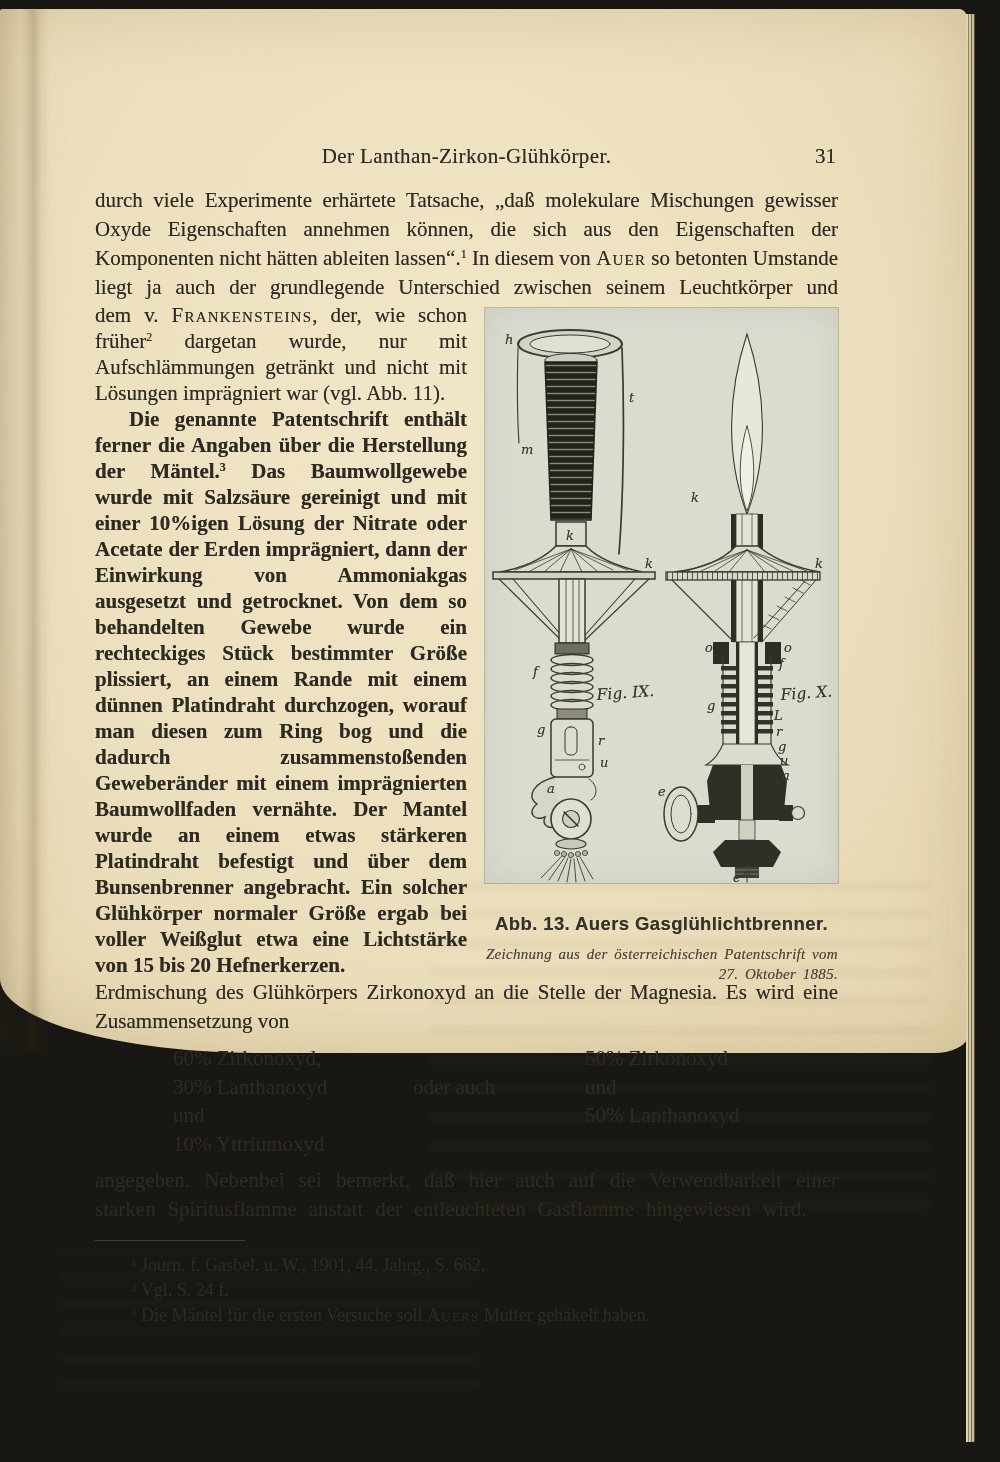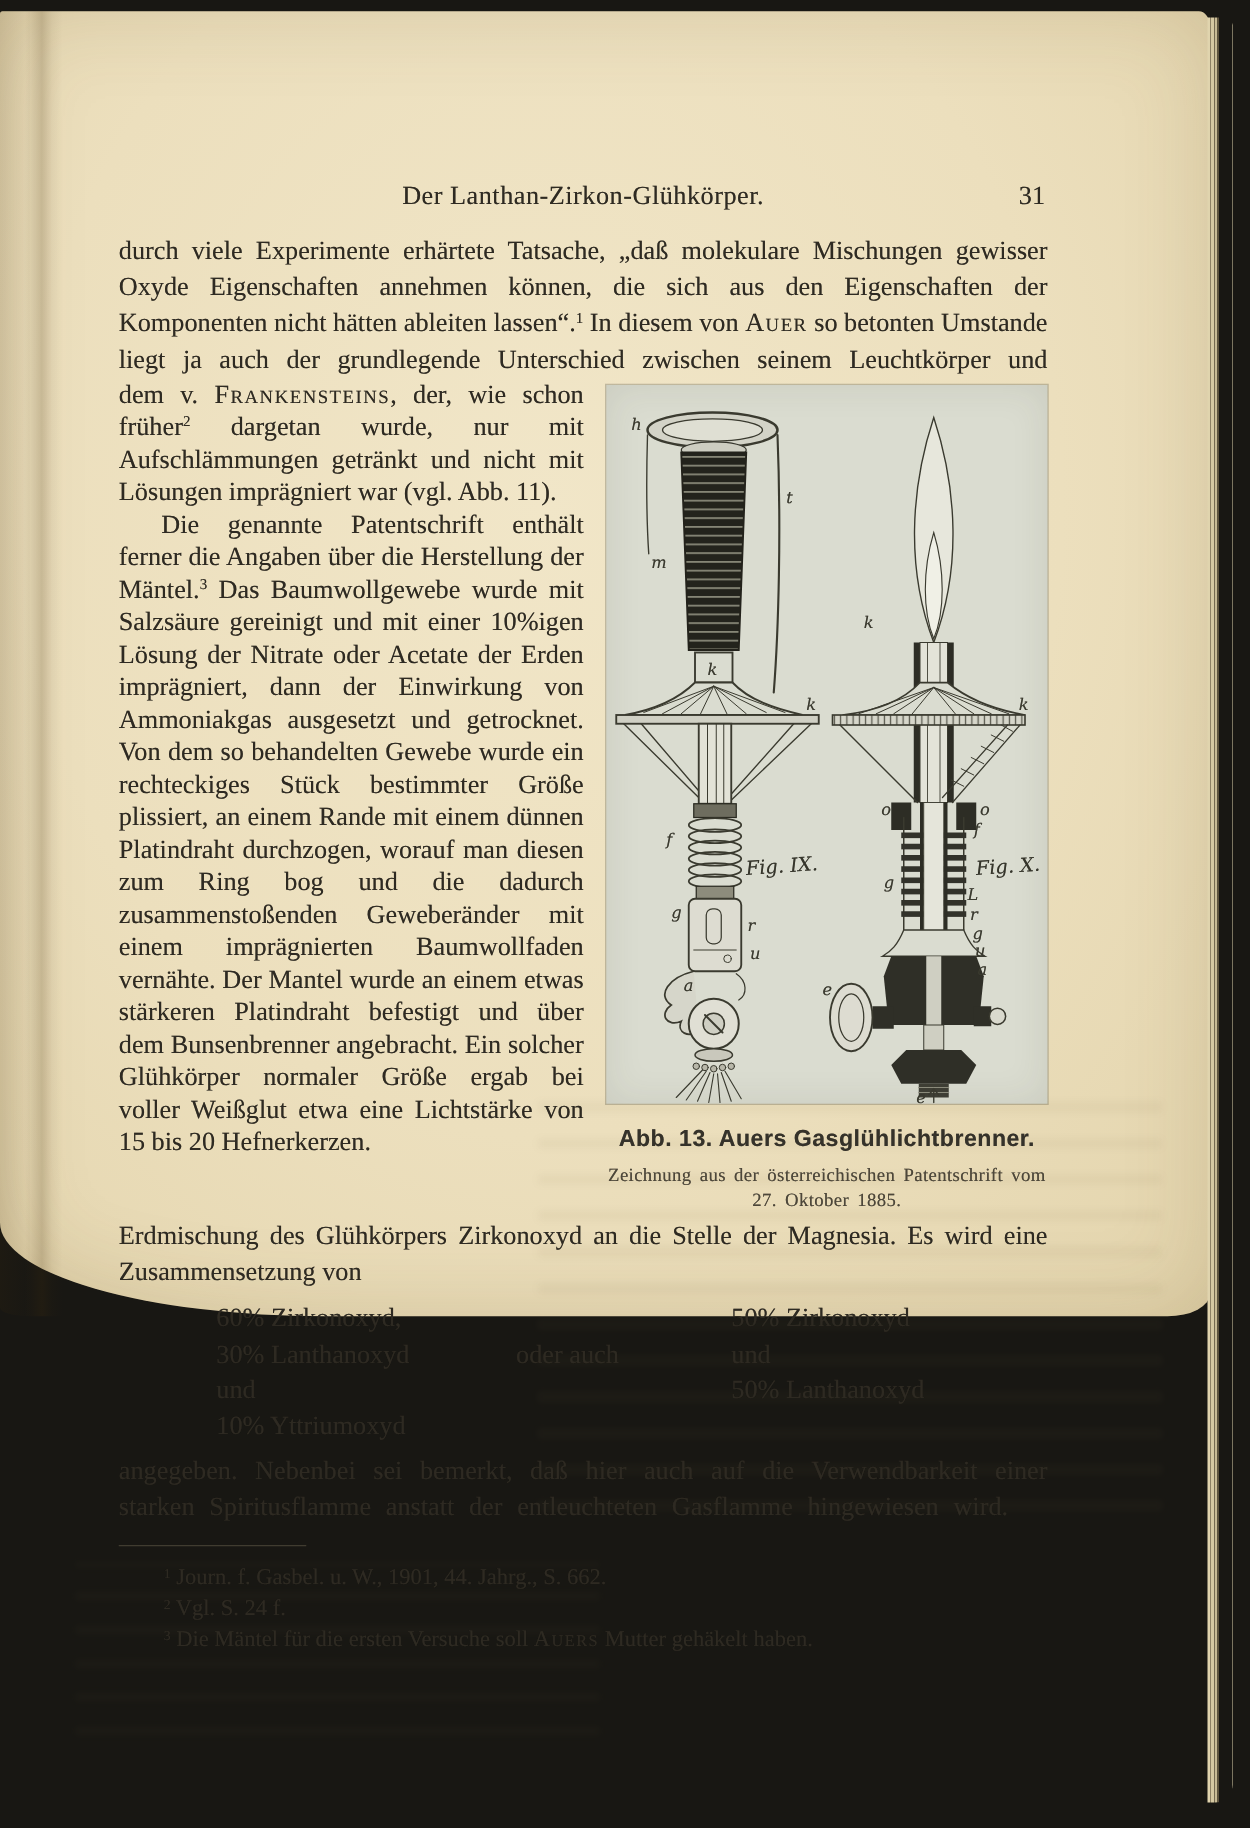--- a/index.html
+++ b/index.html
@@ -43,36 +43,36 @@
     color:#2e2a22;font-size:21px;line-height:29px;
     text-shadow:0 0 0.5px rgba(46,42,34,0.55);
   }
   .pagehead{position:relative;height:30px;margin-bottom:14px;}
   .running-title{text-align:center;font-size:21px;letter-spacing:.4px;}
   .page-number{position:absolute;right:2px;top:0;font-size:21px;}
 
   .para{margin:0;}
   .just{text-align:justify;}
   .force-last{text-align-last:justify;}
-  .indent{text-indent:34px;}
+  .indent{text-indent:34px;font-weight:bold;}
   .loose{word-spacing:6.5px;margin-top:8px;}
   .sc{font-variant:small-caps;letter-spacing:1.2px;}
   sup.fnm{font-size:12px;line-height:0;vertical-align:7px;}
 
   .narrowwrap{width:372px;min-height:672px;}
   .narrowwrap .para{font-size:21px;line-height:26px;hyphens:auto;-webkit-hyphens:auto;}
 
   .figure{position:absolute;left:390px;top:166px;width:353px;margin:0;}
   .fig-panel{width:353px;height:575px;background:#dadcd0;
     box-shadow:0 0 0 1px rgba(70,70,55,0.28), inset 0 0 30px rgba(60,60,40,0.10);}
-  figcaption{margin-top:13px;text-align:center;}
+  figcaption{margin-top:26px;text-align:center;}
   .fig-title{font-family:"Liberation Sans", sans-serif;font-weight:700;
     font-size:18.5px;letter-spacing:.4px;color:#35322a;margin-bottom:6px;}
-  .fig-sub{font-size:15px;line-height:20px;color:#4d473a;
-    letter-spacing:.3px;word-spacing:2.5px;}
+  .fig-sub{font-style:italic;font-size:15px;line-height:20px;color:#4d473a;
+    letter-spacing:.3px;word-spacing:2.5px;text-align:right;}
 
   .composition{display:flex;margin:8px 0 0 78px;font-size:21px;line-height:28.5px;gap:16px;}
   .comp-left{width:200px;}
   .comp-mid{width:130px;padding-top:28.5px;text-align:center;font-family:Liberation Serif, serif;}
   .comp-right{width:190px;margin-left:50px;}
   .c-center{text-align:left;}
   .comp-right .c-center{width:170px;}
 
   .fnsep{width:150px;border-top:1.5px solid #403c30;margin:16px 0 12px;}
   .footnotes{font-size:18px;line-height:25px;}

